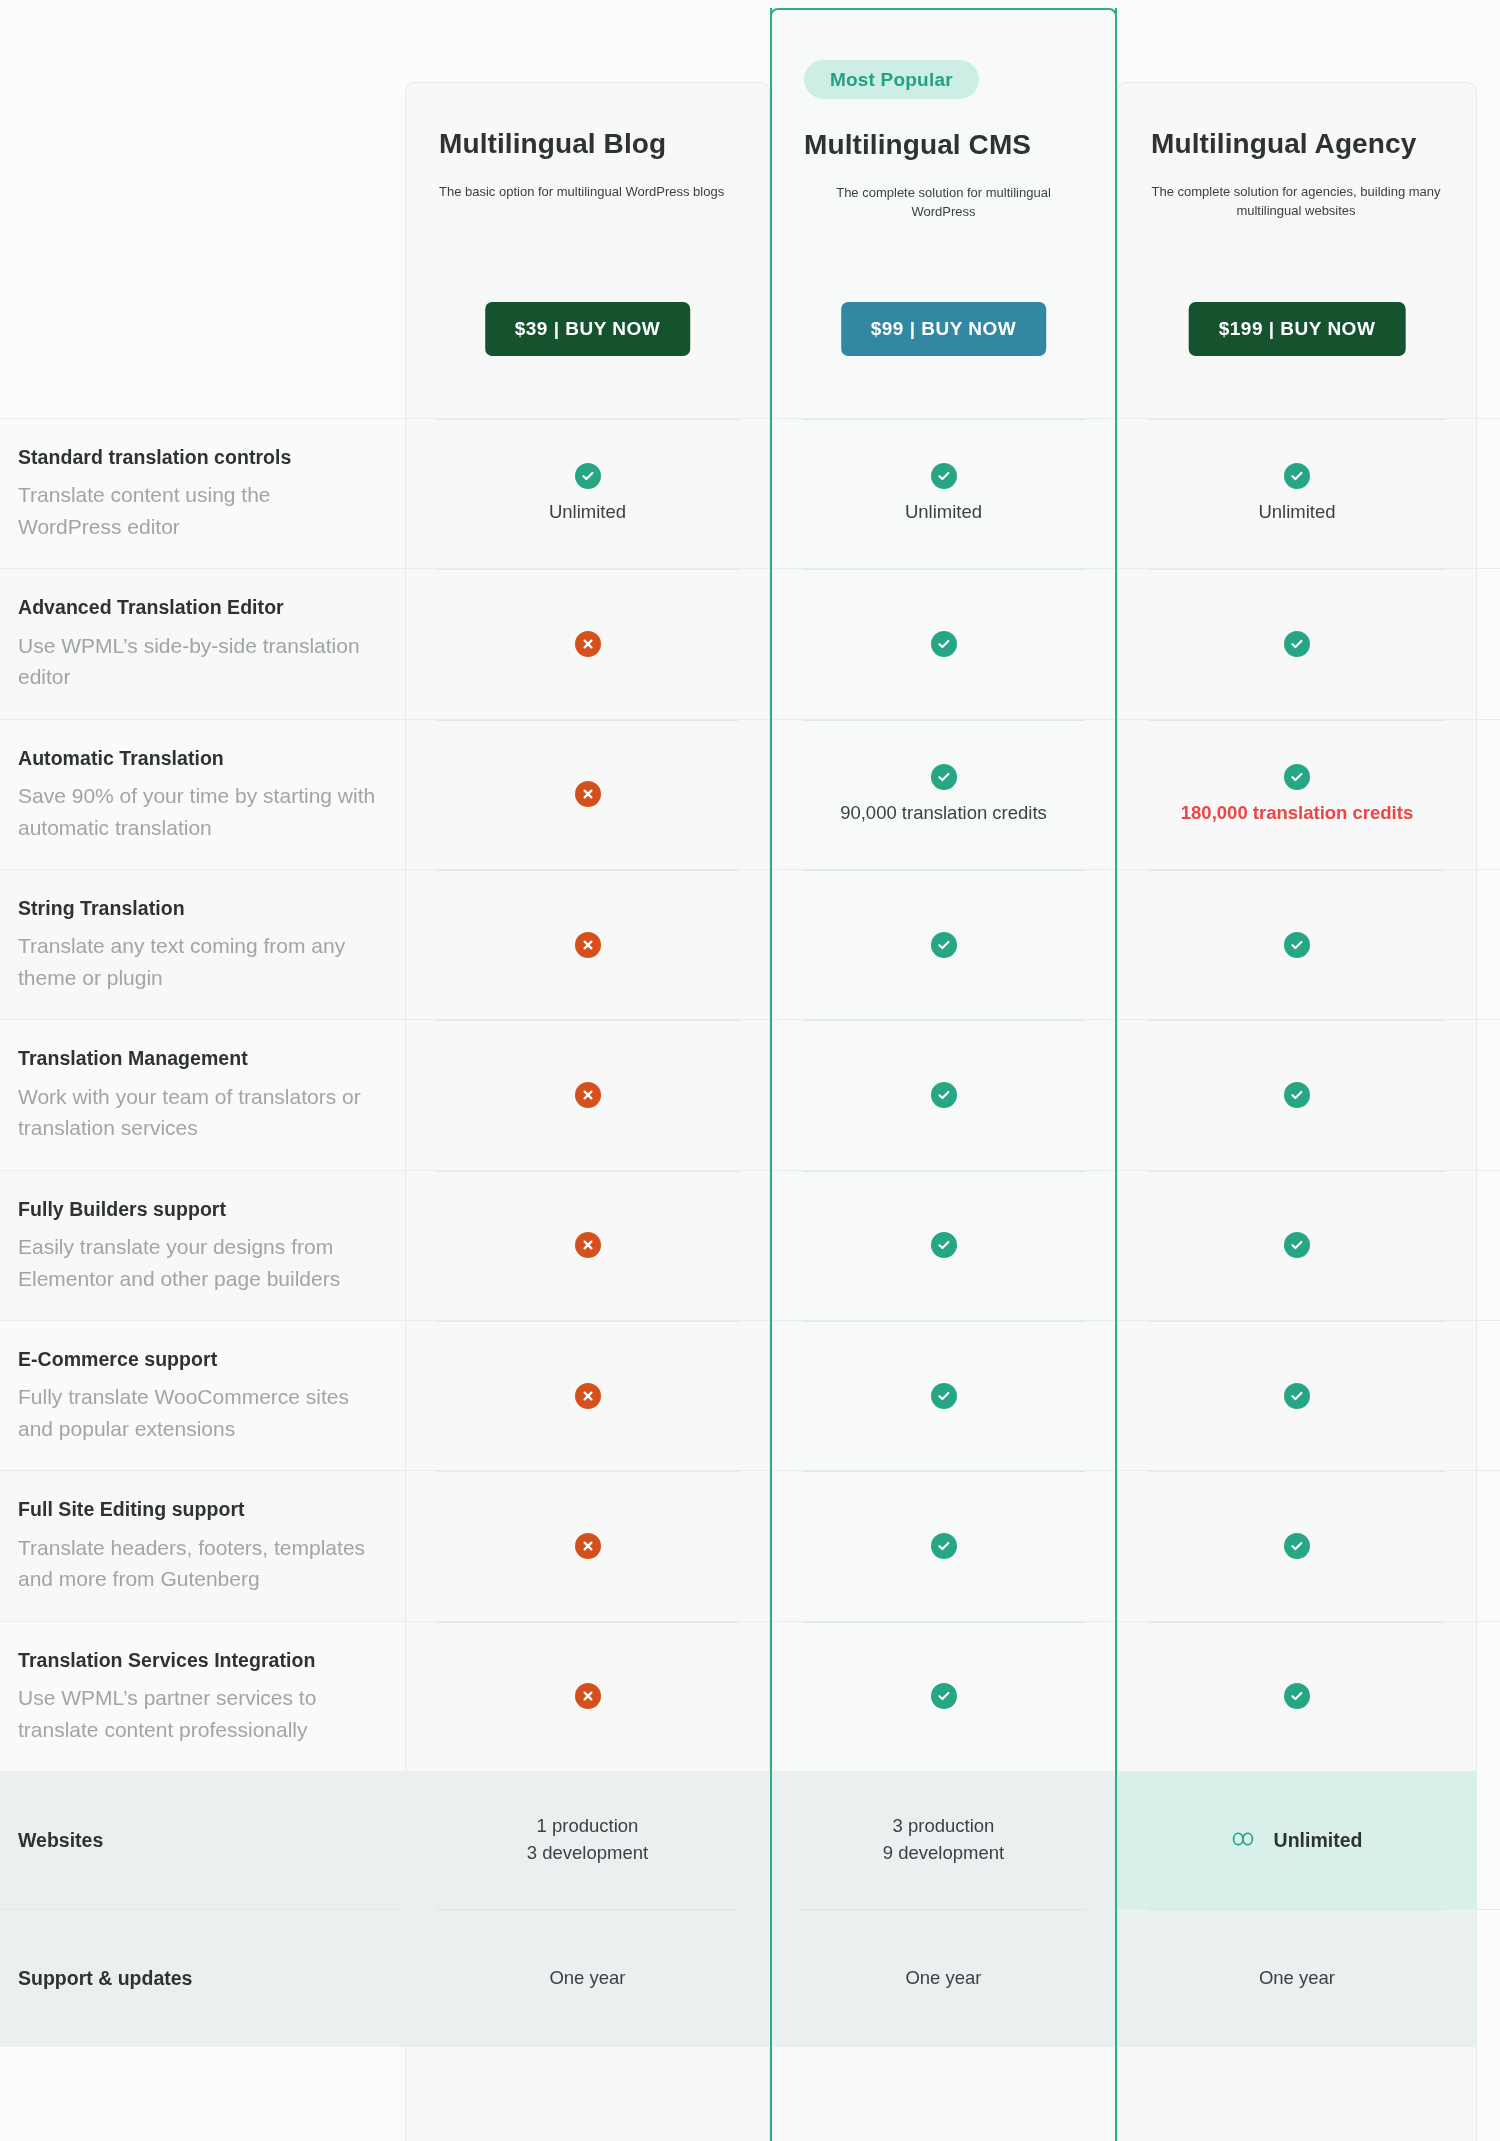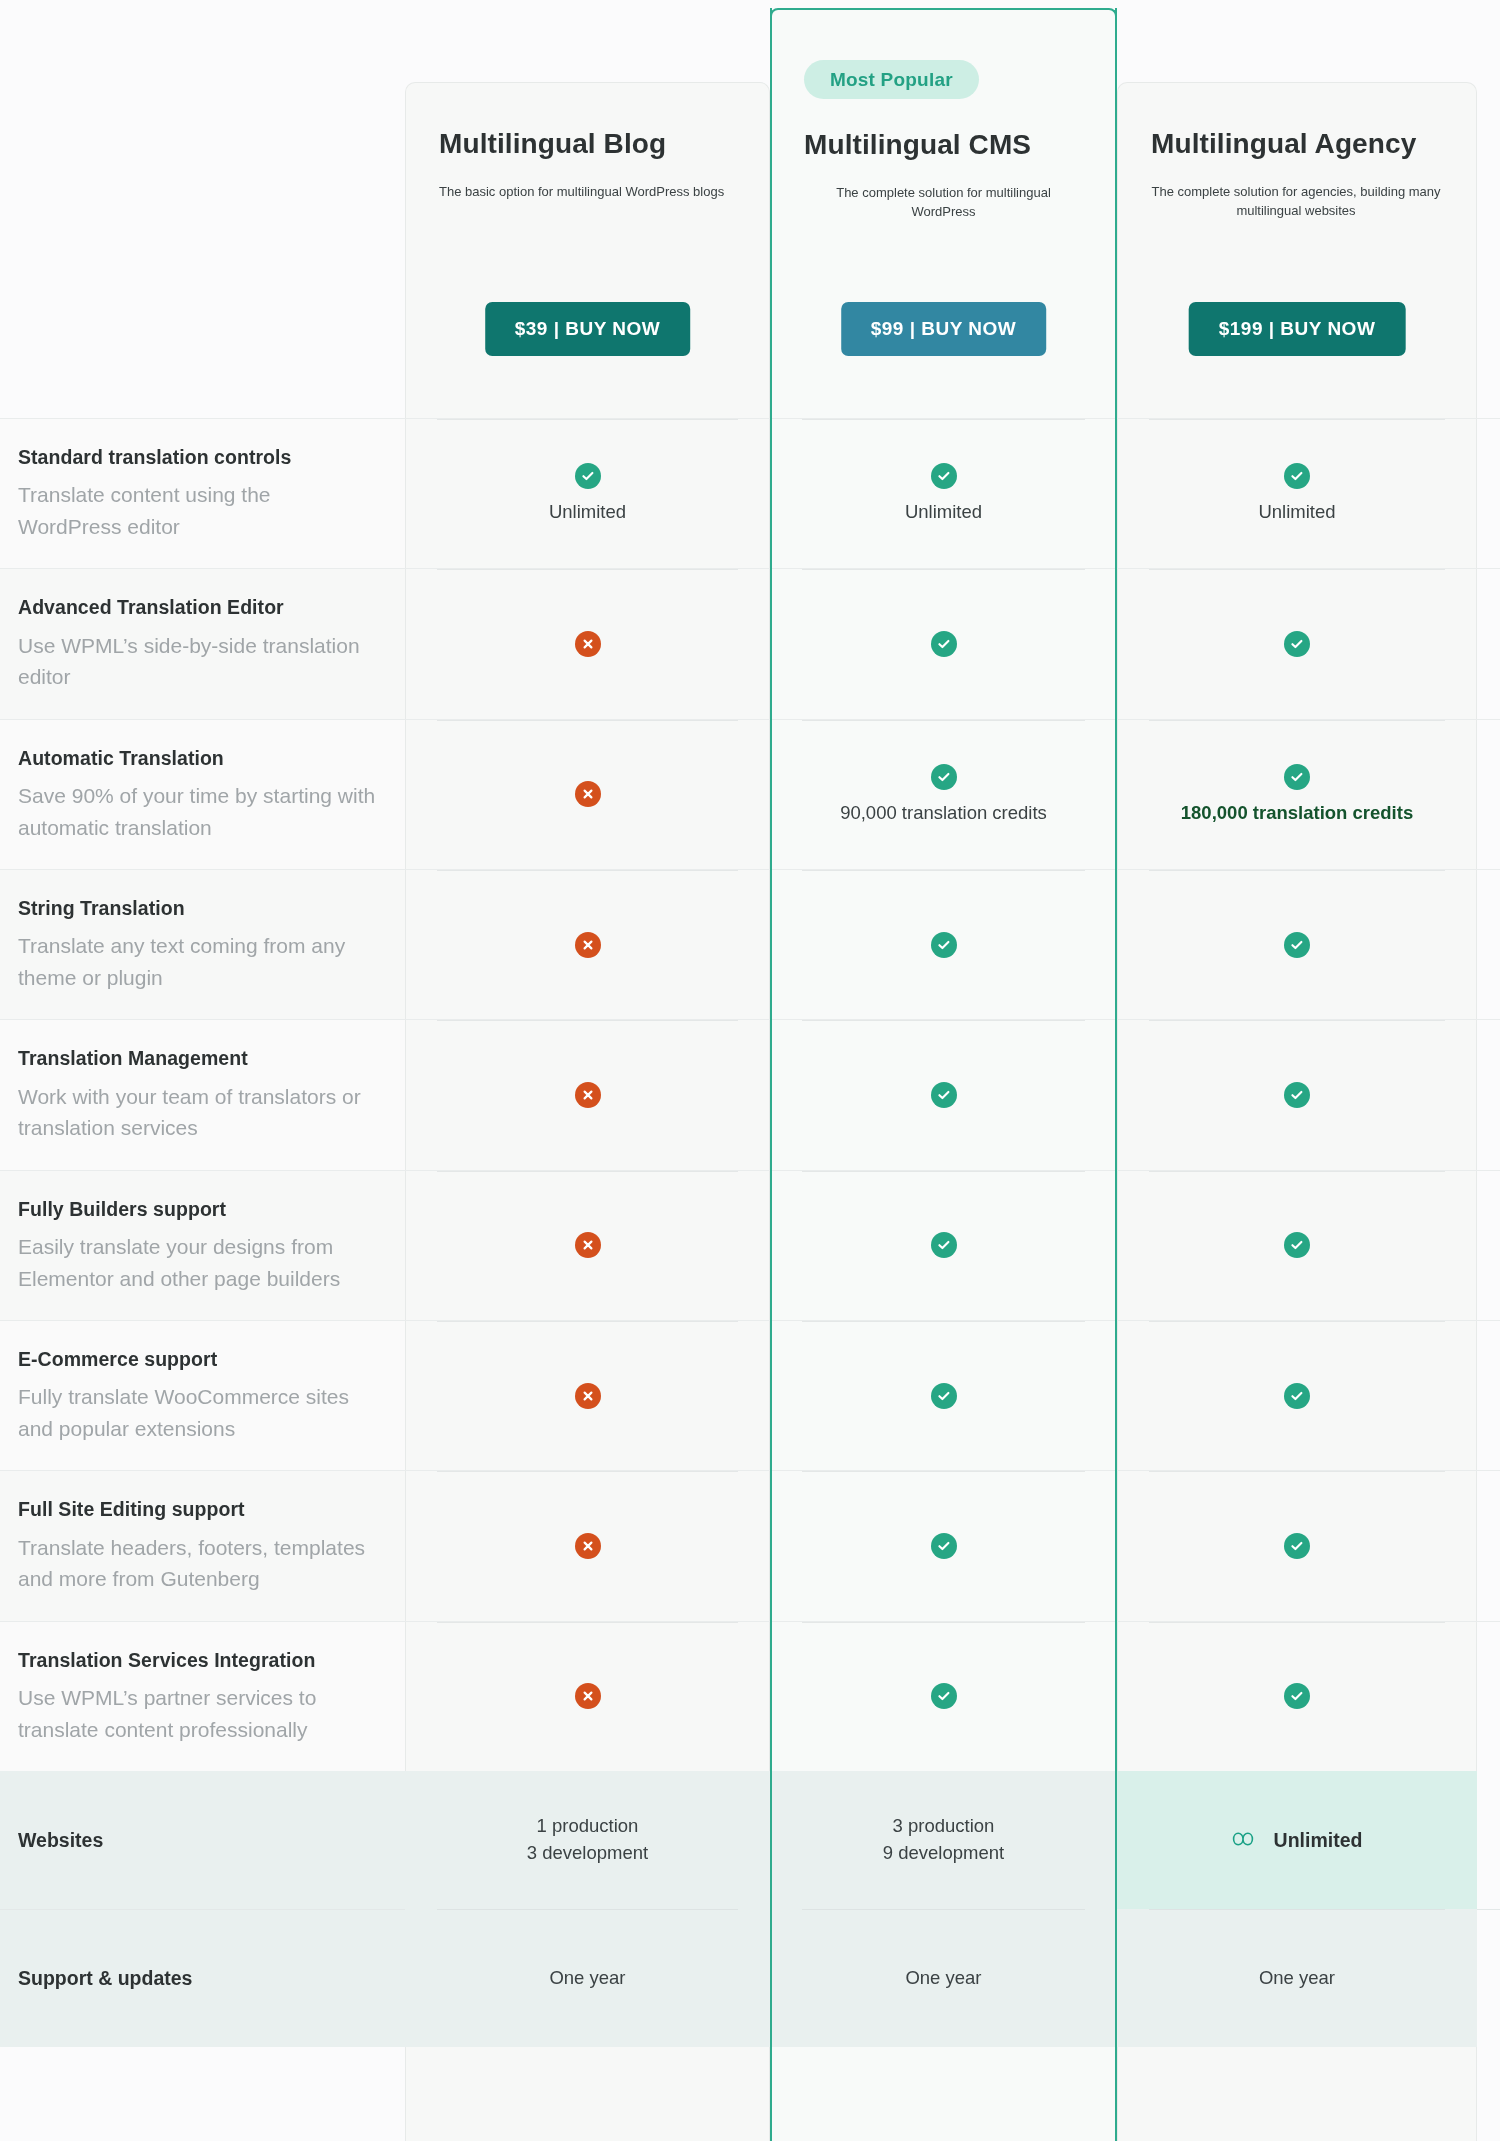--- a/index.html
+++ b/index.html
@@ -99,21 +99,21 @@
     top: 302px;
     border: none;
     cursor: pointer;
     color: #ffffff;
     font-family: "Liberation Sans", sans-serif;
     font-size: 19px;
     font-weight: bold;
     letter-spacing: .5px;
     border-radius: 7px;
     padding: 16px 30px;
-    background: #0f766e;
+    background: #14532d;
     white-space: nowrap;
   }
   .buy-btn.accent { background: #3287a2; }
 
   
   .frow {
     position: relative;
     display: grid;
     grid-template-columns: 405px 365px 347px 360px;
     border-top: 1px solid #e9ecec;
@@ -172,21 +172,21 @@
   .icon-circle.ok { background: #26a684; }
   .icon-circle.no { background: #d4501d; }
   .icon-circle svg { display: block; }
 
   .val-text {
     margin-top: 10px;
     font-size: 18.5px;
     color: #3b4244;
     line-height: 1.38;
   }
-  .val-text.bold { font-weight: bold; color: #14532d; }
+  .val-text.bold { font-weight: bold; color: #ef4444; }
 
   
   .srow {
     position: relative;
     display: grid;
     grid-template-columns: 405px 365px 347px 360px;
     min-height: 138px;
   }
   .srow .scell-label {
     display: flex;

